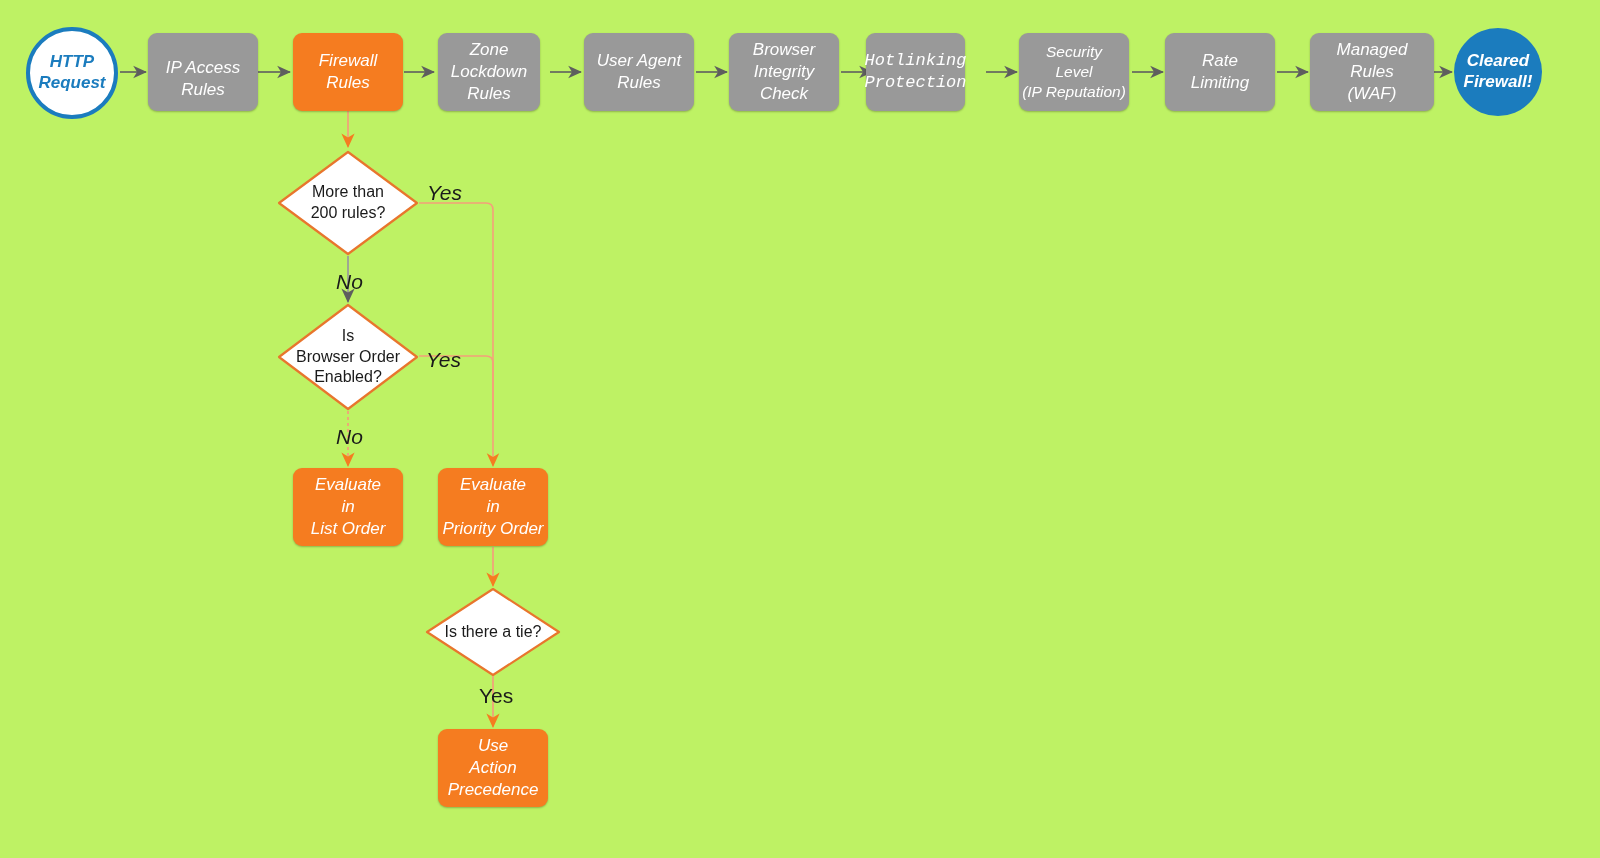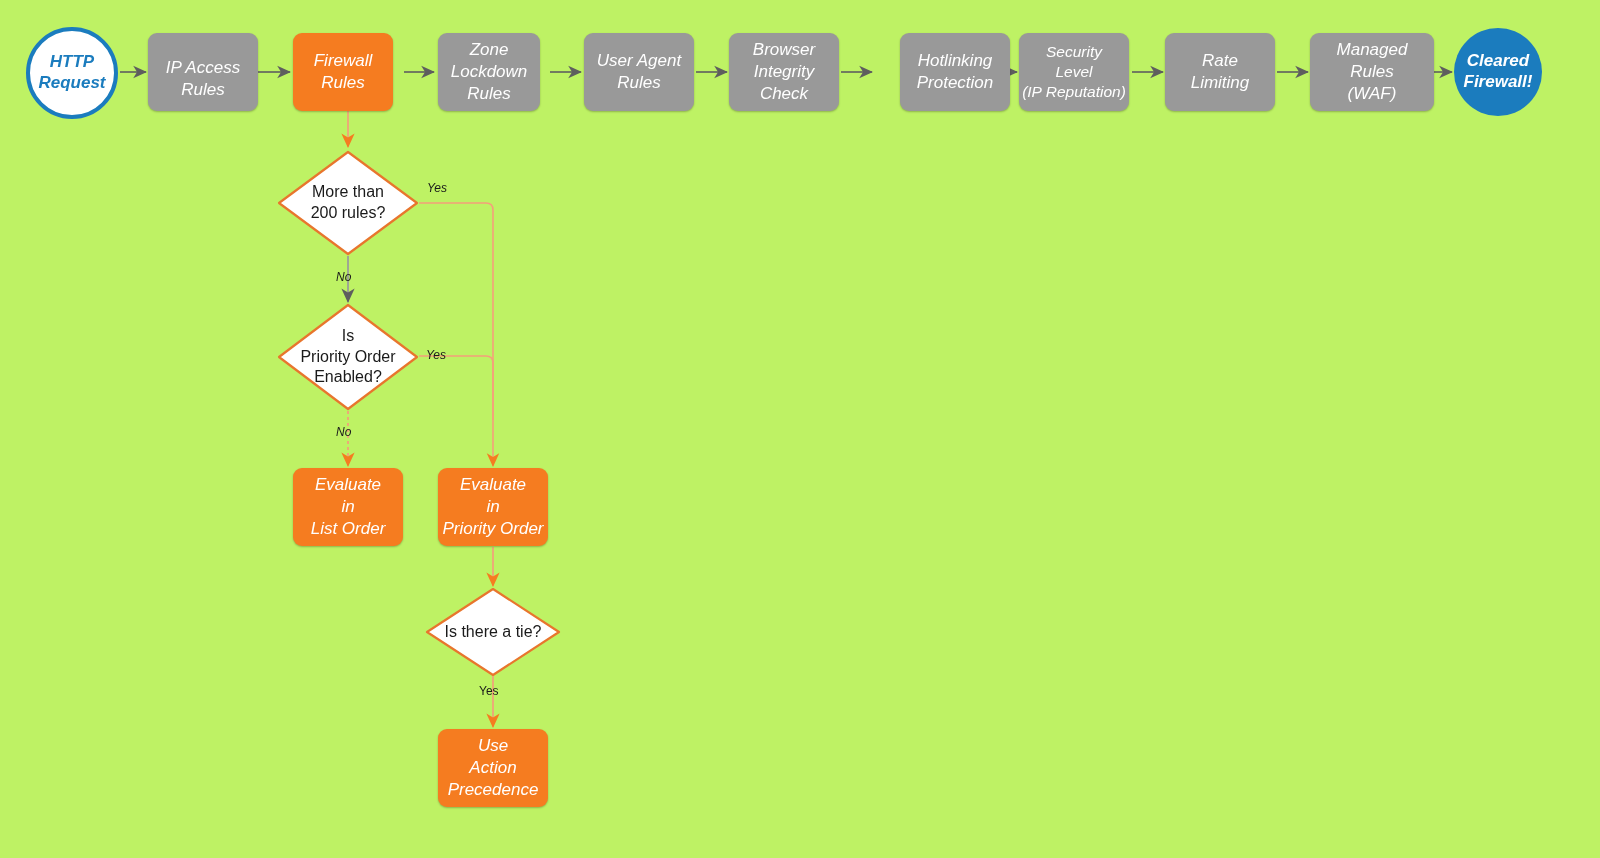--- a/index.html
+++ b/index.html
@@ -80,21 +80,21 @@
   }
   .decision .dia-label {
     position: relative;
     z-index: 2;
     padding: 0 6px;
   }
 
   
   .elabel {
     position: absolute;
-    font-size: 12px;
+    font-size: 21px;
     font-style: italic;
     color: #1a1a1a;
     white-space: nowrap;
   }
   .elabel.upright { font-style: normal; }
 </style>
 </head>
 <body>
 
 <div id="canvas">
@@ -140,21 +140,21 @@
   <div class="node terminator hollow" style="left:26px; top:27px; width:92px; height:92px;">
     <span style="white-space:pre-line;">HTTP
 Request</span>
   </div>
 
   <div class="node proc gray" style="left:148px; top:33px; width:110px; height:78px;">
     <span style="white-space:pre-line;margin-top:13px;">IP Access
 Rules</span>
   </div>
 
-  <div class="node proc orange" style="left:293px; top:33px; width:100px; height:78px;">
+  <div class="node proc orange" style="left:293px; top:33px; width:110px; height:78px;">
     <span style="white-space:pre-line;">Firewall
 Rules</span>
   </div>
 
   <div class="node proc gray" style="left:438px; top:33px; width:102px; height:78px;">
     <span style="white-space:pre-line;">Zone
 Lockdown
 Rules</span>
   </div>
 
@@ -162,21 +162,21 @@
     <span style="white-space:pre-line;">User Agent
 Rules</span>
   </div>
 
   <div class="node proc gray" style="left:729px; top:33px; width:110px; height:78px;">
     <span style="white-space:pre-line;">Browser
 Integrity
 Check</span>
   </div>
 
-  <div class="node proc gray" style="left:900px; top:33px; width:110px; height:78px;">
+  <div class="node proc gray" style="left:866px; top:33px; width:99px; height:78px;font-family:Liberation Mono, monospace;">
     <span style="white-space:pre-line;">Hotlinking
 Protection</span>
   </div>
 
   <div class="node proc gray" style="left:1165px; top:33px; width:110px; height:78px;">
     <span style="white-space:pre-line;">Rate
 Limiting</span>
   </div>
 
   <div class="node proc gray" style="left:1019px; top:33px; width:110px; height:78px; font-size:15.5px;">
@@ -202,21 +202,21 @@
     </svg>
     <span class="dia-label" style="white-space:pre-line;">More than
 200 rules?</span>
   </div>
 
   <div class="node decision" style="left:277px; top:303px; width:142px; height:108px;">
     <svg class="dia-shape" viewBox="0 0 142 108" preserveAspectRatio="none">
       <polygon points="71,2 140,54 71,106 2,54" fill="#ffffff" stroke="#E8762D" stroke-width="2.2" stroke-linejoin="round"></polygon>
     </svg>
     <span class="dia-label" style="white-space:pre-line;">Is
-Priority Order
+Browser Order
 Enabled?</span>
   </div>
 
   <div class="node decision" style="left:425px; top:587px; width:136px; height:90px;">
     <svg class="dia-shape" viewBox="0 0 136 90" preserveAspectRatio="none">
       <polygon points="68,2 134,45 68,88 2,45" fill="#ffffff" stroke="#E8762D" stroke-width="2.2" stroke-linejoin="round"></polygon>
     </svg>
     <span class="dia-label" style="white-space:pre-line;">Is there a tie?</span>
   </div>
 

